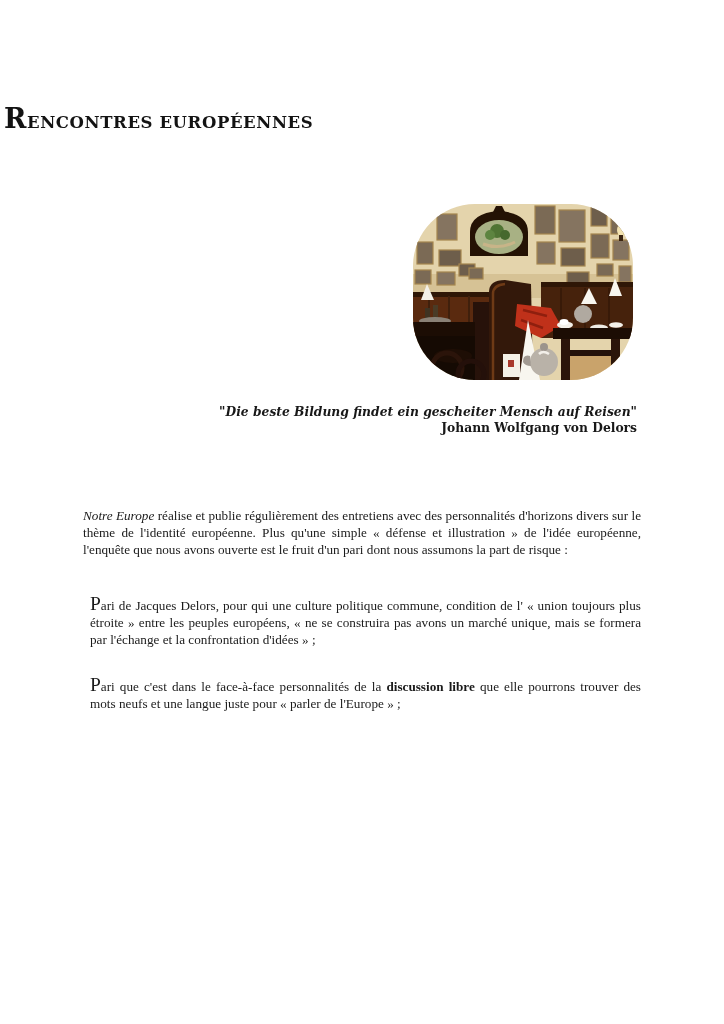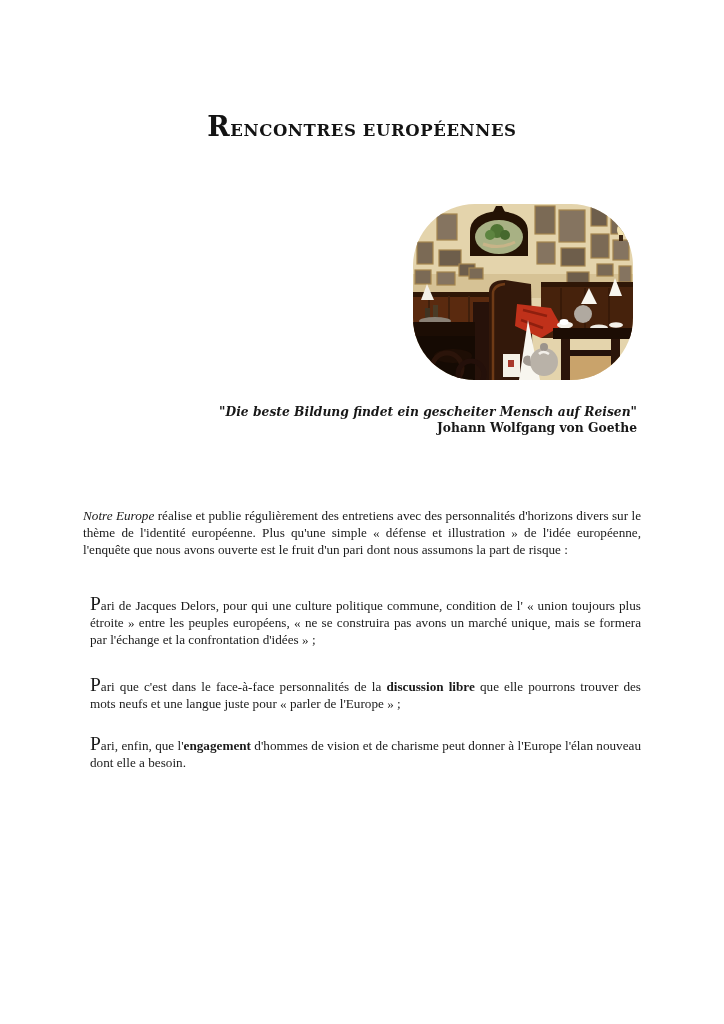--- a/index.html
+++ b/index.html
@@ -2,22 +2,22 @@
 <html><head>
 <meta charset="utf-8">
 <style>
   html,body{margin:0;padding:0;background:#ffffff;}
   .page{
     position:relative;width:724px;height:1024px;background:#ffffff;
     font-family:"DejaVu Serif","Liberation Serif",serif;color:#1c1c1c;
     overflow:hidden;
   }
   .title{
-    position:absolute;top:99px;left:0;right:0;margin:12px;
-    text-align:center;font-weight:bold;font-size:16.5px;line-height:32px;
+    position:absolute;top:99px;left:0;right:0;margin:4px;
+    font-weight:bold;font-size:16.5px;line-height:32px;
     letter-spacing:0.6px;color:#131313;
   }
   .title .cap{font-size:27px;letter-spacing:0.5px;}
   .photo{
     position:absolute;left:413px;top:204px;width:220px;height:176px;
     margin:0;border-radius:62px;overflow:hidden;
   }
   .photo svg{display:block;width:100%;height:100%;}
   .quote{
     position:absolute;top:404px;right:87px;left:200px;
@@ -150,27 +150,26 @@
         <rect x="157" y="146" width="41" height="6" fill="#24110a"></rect>
       </g>
 
       <path d="M196,92 L202,74 L209,92 Z" fill="#f8f6ef"></path>
       <path d="M8,96 L14,80 L21,96 Z" fill="#f3f0e8"></path>
     </svg>
   </figure>
 
   <div class="quote">
     <div class="q1">"Die beste Bildung findet ein gescheiter Mensch auf Reisen"</div>
-    <div class="q2">Johann Wolfgang von Goethe</div>
+    <div class="q2">Johann Wolfgang von Delors</div>
   </div>
 
   <div class="body">
     <p class="intro"><em>Notre Europe</em><span> réalise et publie régulièrement des entretiens avec des personnalités d'horizons divers sur le thème de l'identité européenne. Plus qu'une simple « défense et illustration » de l'idée européenne, l'enquête que nous avons ouverte est le fruit d'un pari dont nous assumons la part de risque :</span></p>
 
     <p class="pari p1"><span class="bigcap">P</span><span>ari de Jacques Delors, pour qui une culture politique commune, condition de l' « union toujours plus étroite » entre les peuples européens, « ne se construira pas avons un marché unique, mais se formera par l'échange et la confrontation d'idées » ;</span></p>
 
     <p class="pari p2"><span class="bigcap">P</span><span>ari que c'est dans le face-à-face personnalités de la </span><b>discussion libre</b><span> que elle pourrons trouver des mots neufs et une langue juste pour « parler de l'Europe » ;</span></p>
 
-    <p class="pari p3"><span class="bigcap">P</span><span>ari, enfin, que l'</span><b>engagement</b><span> d'hommes de vision et de charisme peut donner à l'Europe l'élan nouveau dont elle a besoin.</span></p>
 
   </div>
 
 </div>
 
 </body></html>

